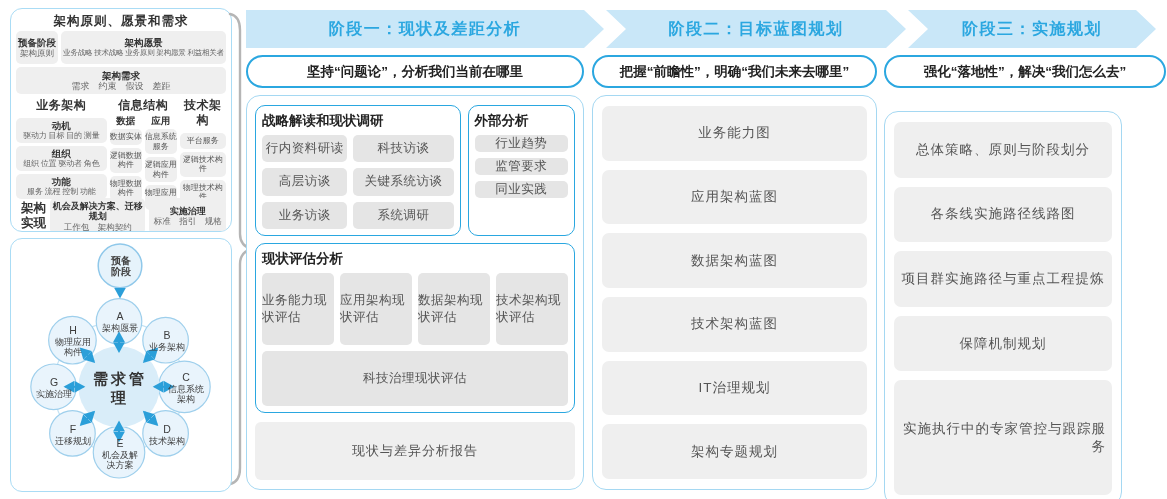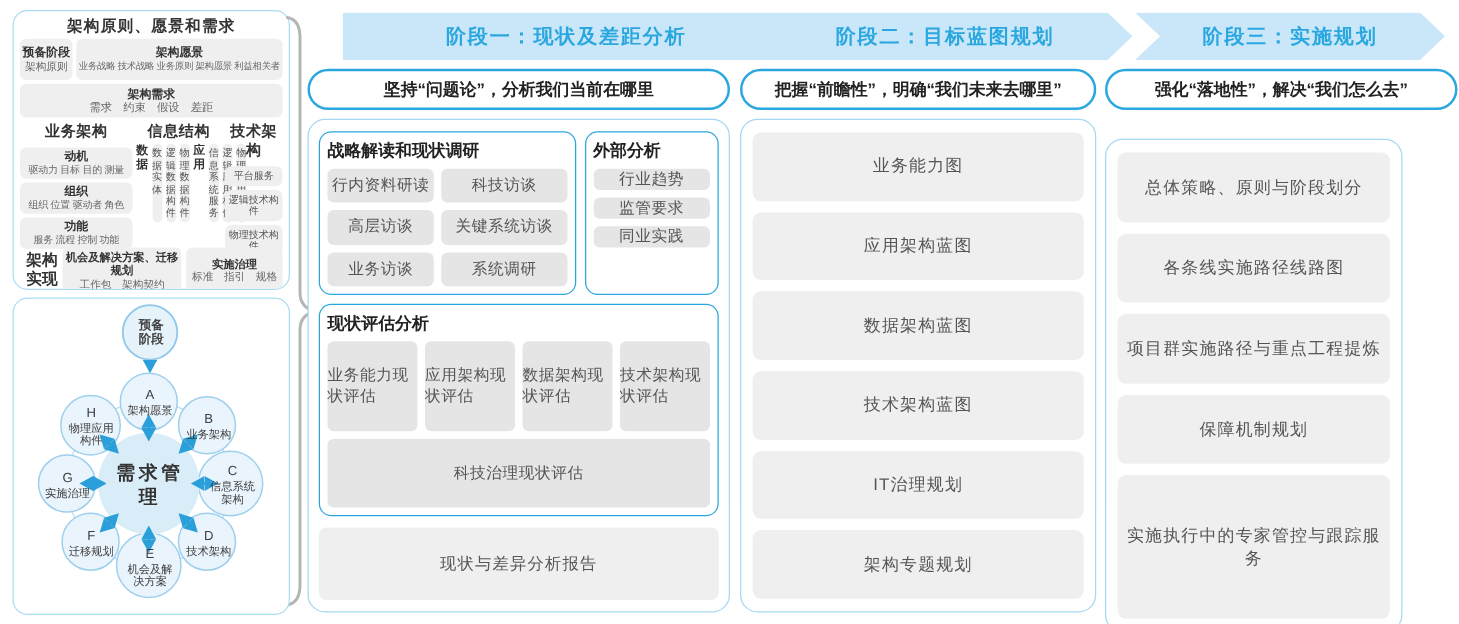--- a/index.html
+++ b/index.html
@@ -22,21 +22,21 @@
   .req-box{margin-top:3px;height:27px;}
   .req-box .s{font-size:9px;}
   .fw-cols{display:flex;gap:3px;margin-top:4px;height:96px;}
   .col-h{font-size:12px;font-weight:bold;text-align:center;line-height:15px;margin-bottom:2px;letter-spacing:0.5px;}
   .col-biz{width:92px;display:flex;flex-direction:column;}
   .col-biz .gbox{flex:1;margin-top:3px;}
   .col-biz .gbox .s{font-size:8px;letter-spacing:-0.2px;}
   .col-info{width:68px;}
   .col-tech{width:47px;display:flex;flex-direction:column;}
   .subcols{display:flex;gap:3px;}
-  .subcol{flex:1;display:flex;flex-direction:row;gap:3px;}
+  .subcol{flex:1;display:flex;flex-direction:column;gap:3px;}
   .subcol-h{font-size:9.5px;font-weight:bold;text-align:center;line-height:11px;}
   .item-sm{background:#efefef;border-radius:5px;font-size:8px;color:#555;text-align:center;
            padding:3px 0;line-height:9.5px;}
   .col-tech .item-sm{margin-top:3px;}
   .col-tech .item-sm:first-child{margin-top:13px;}
   .fw-bottom{display:flex;gap:4px;margin-top:4px;height:36px;align-items:stretch;}
   .fw-bottom-label{width:30px;font-size:12.5px;font-weight:bold;line-height:15px;
                    display:flex;align-items:center;justify-content:center;text-align:right;}
   .fw-bottom .gbox{flex:1;}
   .fw-bottom .gbox .t{white-space:normal;font-size:9px;line-height:10.5px;}
@@ -48,21 +48,21 @@
   #cycle-panel{left:10px;top:238px;width:222px;height:254px;}
   #cycle-svg{position:absolute;left:0;top:0;width:100%;height:100%;}
   .cnode{position:absolute;transform:translate(-50%,-50%);text-align:center;color:#3c3c3c;z-index:2;}
   .cnode .letter{display:block;font-size:10.5px;line-height:11.5px;}
   .cnode .lbl{display:block;font-size:9px;line-height:10px;}
   #prep-label{font-size:10px;font-weight:bold;line-height:11px;color:#444;width:26px;}
   #center-label{font-size:15px;font-weight:bold;letter-spacing:3px;line-height:19px;color:#333;width:70px;}
   
   .band{position:absolute;top:10px;height:38px;background:#c9e7f8;display:flex;align-items:center;justify-content:center;
         font-size:16px;font-weight:bold;color:#2ba7e0;letter-spacing:1.5px;}
-  #p1-band{left:246px;width:358px;clip-path:polygon(0 0,calc(100% - 20px) 0,100% 50%,calc(100% - 20px) 100%,0 100%);margin-left:28px;}
+  #p1-band{left:246px;width:358px;clip-path:polygon(0 0,calc(100% - 20px) 0,100% 50%,calc(100% - 20px) 100%,0 100%);}
   #p2-band{left:606px;width:300px;clip-path:polygon(0 0,calc(100% - 20px) 0,100% 50%,calc(100% - 20px) 100%,0 100%,20px 50%);}
   #p3-band{left:908px;width:248px;clip-path:polygon(0 0,calc(100% - 20px) 0,100% 50%,calc(100% - 20px) 100%,0 100%,20px 50%);}
   
   .slogan{position:absolute;top:55px;height:33px;background:#fff;border:2px solid #2ba7e0;border-radius:17px;
           display:flex;align-items:center;justify-content:center;font-weight:bold;font-size:13.5px;color:#222;box-sizing:border-box;}
   #p1-sub{left:246px;width:338px;}
   #p2-sub{left:592px;width:285px;}
   #p3-sub{left:884px;width:282px;}
   
   .pbox{position:absolute;top:95px;height:395px;border:1.5px solid #a5d8f2;border-radius:14px;background:#fff;
@@ -79,21 +79,21 @@
   .grid2{display:grid;grid-template-columns:0.85fr 1fr;gap:6px;flex:1;}
   .grid2e{display:grid;grid-template-columns:1fr 1fr 1fr 1fr;gap:6px;flex:1;}
   .colflex{display:flex;flex-direction:column;gap:6px;flex:1;}
   .item{background:#e5e5e5;border-radius:5px;display:flex;align-items:center;justify-content:center;
         font-size:12.5px;color:#555;letter-spacing:0.5px;}
   #g3{margin-top:7px;height:170px;}
   .span2{grid-column:1 / -1;}
   .p1-footer{margin-top:9px;flex:1;background:#efefef;border-radius:6px;display:flex;align-items:center;
              justify-content:center;font-size:13px;color:#555;letter-spacing:1px;}
   .bigitem{flex:1;background:#efefef;border-radius:7px;display:flex;align-items:center;justify-content:center;
-           font-size:13.5px;color:#555;letter-spacing:1px;text-align:center;padding:1px 6px;}
+           font-size:13.5px;color:#555;letter-spacing:1px;text-align:right;padding:1px 6px;}
   .bigitem.tall{flex:2.1;}
 </style>
 </head>
 <body>
 
 <div class="panel" id="fw-panel">
   <div class="fw-title">架构原则、愿景和需求</div>
   <div class="fw-row1">
     <div class="gbox prep-box">
       <div class="t">预备阶段</div>

